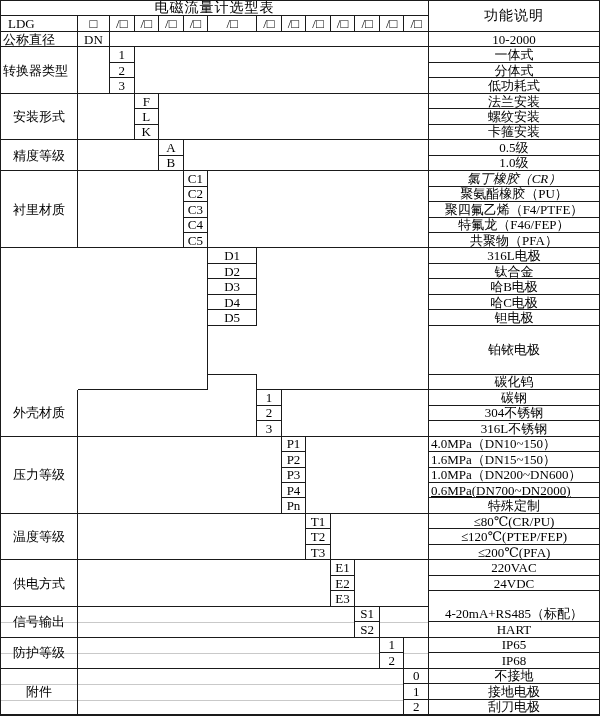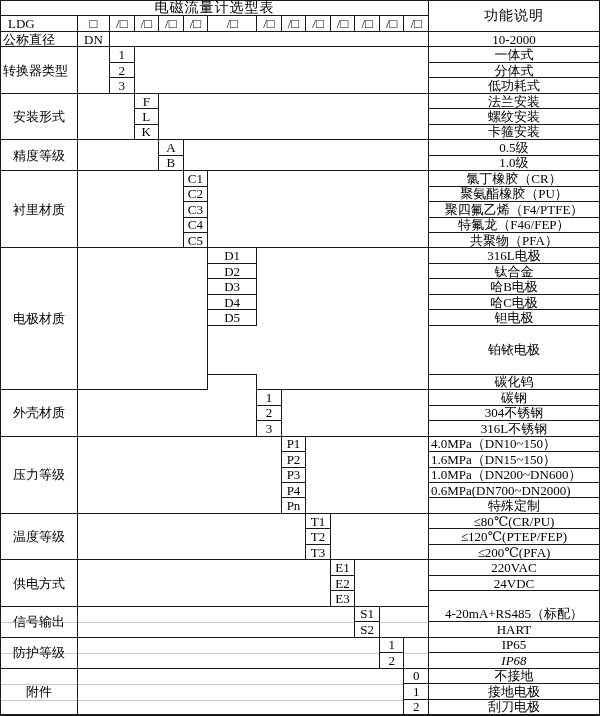--- a/index.html
+++ b/index.html
@@ -88,26 +88,25 @@
       <div class="cell noR" style="grid-area: 10 / 15 / 11 / 16;">0.5级</div>
       <div class="cell noR" style="grid-area: 11 / 15 / 12 / 16;">1.0级</div>
       <div class="cell" style="grid-area: 12 / 1 / 17 / 2;">衬里材质</div>
       <div class="cell" style="grid-area: 12 / 2 / 17 / 6;"></div>
       <div class="cell" style="grid-area: 12 / 6 / 13 / 7;">C1</div>
       <div class="cell" style="grid-area: 13 / 6 / 14 / 7;">C2</div>
       <div class="cell" style="grid-area: 14 / 6 / 15 / 7;">C3</div>
       <div class="cell" style="grid-area: 15 / 6 / 16 / 7;">C4</div>
       <div class="cell" style="grid-area: 16 / 6 / 17 / 7;">C5</div>
       <div class="cell" style="grid-area: 12 / 7 / 17 / 15;"></div>
-      <div class="cell noR" style="grid-area: 12 / 15 / 13 / 16;">氯丁橡胶（CR）</div>
+      <div class="cell noR" style="grid-area: 12 / 15 / 13 / 16; font-style: italic;">氯丁橡胶（CR）</div>
       <div class="cell noR" style="grid-area: 13 / 15 / 14 / 16;">聚氨酯橡胶（PU）</div>
       <div class="cell noR" style="grid-area: 14 / 15 / 15 / 16;">聚四氟乙烯（F4/PTFE）</div>
       <div class="cell noR" style="grid-area: 15 / 15 / 16 / 16;">特氟龙（F46/FEP）</div>
       <div class="cell noR" style="grid-area: 16 / 15 / 17 / 16;">共聚物（PFA）</div>
-      <div class="cell" style="grid-area: 17 / 1 / 24 / 2;">电极材质</div>
       <div class="cell" style="grid-area: 17 / 2 / 24 / 7;"></div>
       <div class="cell" style="grid-area: 17 / 7 / 18 / 8;">D1</div>
       <div class="cell" style="grid-area: 18 / 7 / 19 / 8;">D2</div>
       <div class="cell" style="grid-area: 19 / 7 / 20 / 8;">D3</div>
       <div class="cell" style="grid-area: 20 / 7 / 21 / 8;">D4</div>
       <div class="cell" style="grid-area: 21 / 7 / 22 / 8;">D5</div>
       <div class="cell" style="grid-area: 22 / 7 / 23 / 8; margin-top: 48px;">D6</div>
       <div class="cell" style="grid-area: 23 / 7 / 24 / 8; margin-left: 48px;">D7</div>
       <div class="cell" style="grid-area: 17 / 8 / 24 / 15;"></div>
       <div class="cell noR" style="grid-area: 17 / 15 / 18 / 16;">316L电极</div>
@@ -130,21 +129,21 @@
       <div class="cell" style="grid-area: 27 / 2 / 32 / 9;"></div>
       <div class="cell" style="grid-area: 27 / 9 / 28 / 10;">P1</div>
       <div class="cell" style="grid-area: 28 / 9 / 29 / 10;">P2</div>
       <div class="cell" style="grid-area: 29 / 9 / 30 / 10;">P3</div>
       <div class="cell" style="grid-area: 30 / 9 / 31 / 10;">P4</div>
       <div class="cell" style="grid-area: 31 / 9 / 32 / 10;">Pn</div>
       <div class="cell" style="grid-area: 27 / 10 / 32 / 15;"></div>
       <div class="cell noR alignL" style="grid-area: 27 / 15 / 28 / 16;">4.0MPa（DN10~150）</div>
       <div class="cell noR alignL" style="grid-area: 28 / 15 / 29 / 16;">1.6MPa（DN15~150）</div>
       <div class="cell noR alignL" style="grid-area: 29 / 15 / 30 / 16;">1.0MPa（DN200~DN600）</div>
-      <div class="cell noR alignL" style="grid-area: 30 / 15 / 31 / 16;">0.6MPa(DN700~DN2000)</div>
+      <div class="cell noR alignL" style="grid-area: 30 / 15 / 31 / 16; text-decoration: underline;">0.6MPa(DN700~DN2000)</div>
       <div class="cell noR" style="grid-area: 31 / 15 / 32 / 16;">特殊定制</div>
       <div class="cell" style="grid-area: 32 / 1 / 35 / 2;">温度等级</div>
       <div class="cell" style="grid-area: 32 / 2 / 35 / 10;"></div>
       <div class="cell" style="grid-area: 32 / 10 / 33 / 11;">T1</div>
       <div class="cell" style="grid-area: 33 / 10 / 34 / 11;">T2</div>
       <div class="cell" style="grid-area: 34 / 10 / 35 / 11;">T3</div>
       <div class="cell" style="grid-area: 32 / 11 / 35 / 15;"></div>
       <div class="cell noR" style="grid-area: 32 / 15 / 33 / 16;">≤80℃(CR/PU)</div>
       <div class="cell noR" style="grid-area: 33 / 15 / 34 / 16;">≤120℃(PTEP/FEP)</div>
       <div class="cell noR" style="grid-area: 34 / 15 / 35 / 16;">≤200℃(PFA)</div>
@@ -162,21 +161,21 @@
       <div class="cell" style="grid-area: 39 / 12 / 40 / 13;">S2</div>
       <div class="cell faint" style="grid-area: 38 / 13 / 40 / 15;"></div>
       <div class="cell noR" style="grid-area: 38 / 15 / 39 / 16;">4-20mA+RS485（标配）</div>
       <div class="cell noR" style="grid-area: 39 / 15 / 40 / 16;">HART</div>
       <div class="cell faint" style="grid-area: 40 / 1 / 42 / 2;">防护等级</div>
       <div class="cell faint" style="grid-area: 40 / 2 / 42 / 13;"></div>
       <div class="cell" style="grid-area: 40 / 13 / 41 / 14;">1</div>
       <div class="cell" style="grid-area: 41 / 13 / 42 / 14;">2</div>
       <div class="cell faint" style="grid-area: 40 / 14 / 42 / 15;"></div>
       <div class="cell noR" style="grid-area: 40 / 15 / 41 / 16;">IP65</div>
-      <div class="cell noR" style="grid-area: 41 / 15 / 42 / 16; font-style: italic;">IP68</div>
+      <div class="cell noR" style="grid-area: 41 / 15 / 42 / 16;">IP68</div>
       <div class="cell faint" style="grid-area: 42 / 1 / 45 / 2;">附件</div>
       <div class="cell faint" style="grid-area: 42 / 2 / 45 / 14;"></div>
       <div class="cell" style="grid-area: 42 / 14 / 43 / 15;">0</div>
       <div class="cell" style="grid-area: 43 / 14 / 44 / 15;">1</div>
       <div class="cell" style="grid-area: 44 / 14 / 45 / 15;">2</div>
       <div class="cell noR" style="grid-area: 42 / 15 / 43 / 16;">不接地</div>
       <div class="cell noR" style="grid-area: 43 / 15 / 44 / 16;">接地电极</div>
       <div class="cell noR" style="grid-area: 44 / 15 / 45 / 16;">刮刀电极</div>
     </div>
 </div>

